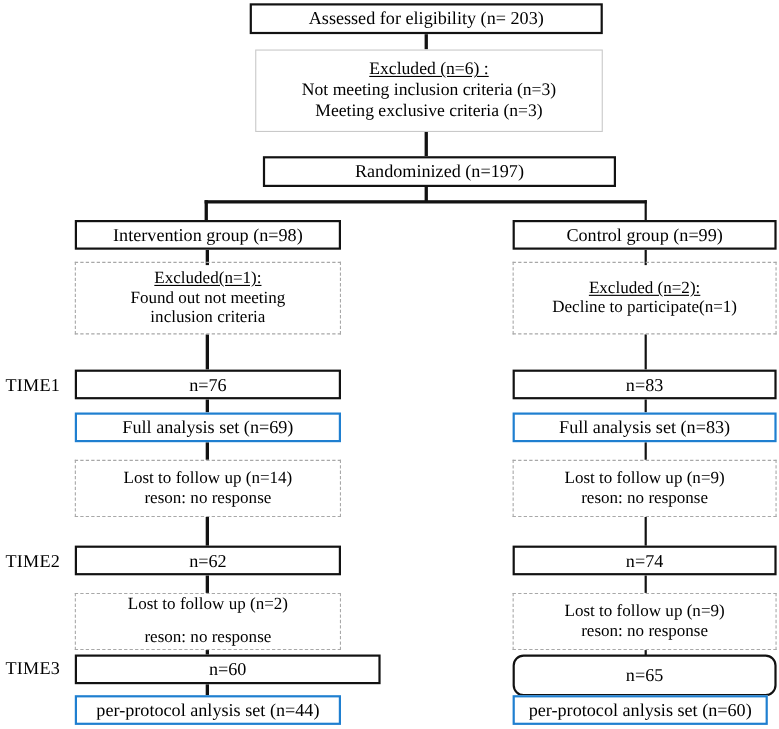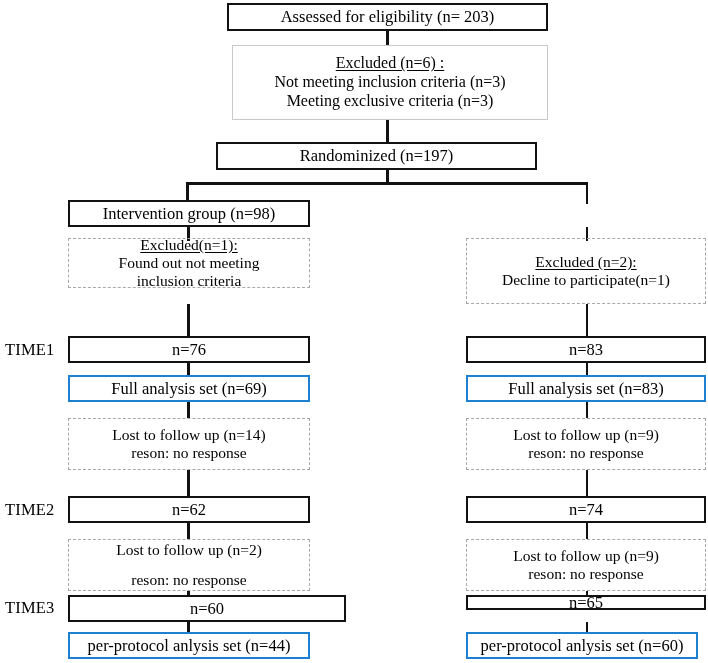--- a/index.html
+++ b/index.html
@@ -77,40 +77,40 @@
   <div class="line vline" style="left:386px; top:31px; height:14px;"></div>
 
   <div class="box box-thin" style="left:232px; top:45px; width:316px; height:75px;">
     <span class="txt f16 u">Excluded (n=6) :</span>
     <span class="txt f16">Not meeting  inclusion criteria (n=3)</span>
     <span class="txt f16">Meeting  exclusive criteria (n=3)</span>
   </div>
 
   <div class="line vline" style="left:386px; top:120px; height:22px;"></div>
 
-  <div class="box box-solid" style="left:216px; top:142px; width:321px; height:28px;">
+  <div class="box box-solid" style="left:239px; top:142px; width:321px; height:28px;">
     <span class="txt f17">Randominized (n=197)</span>
   </div>
 
   <div class="line vline" style="left:386px; top:170px; height:14px;"></div>
   <div class="line hline" style="left:186px; top:182px; width:402px;"></div>
   <div class="line vline" style="left:186px; top:182px; height:22px;"></div>
   <div class="line vline" style="left:585.5px; top:182px; height:22px;"></div>
 
   <div class="time-label" style="left:5px; top:340px;">TIME1</div>
   <div class="time-label" style="left:5px; top:500px;">TIME2</div>
   <div class="time-label" style="left:5px; top:598px;">TIME3</div>
 
   <div class="box box-solid" style="left:68px; top:200px; width:242px; height:27px;">
     <span class="txt f17">Intervention group (n=98)</span>
   </div>
 
   <div class="line vline" style="left:187px; top:227px; height:14px;"></div>
 
-  <div class="box box-dashed" style="left:68px; top:238px; width:242px; height:50px;">
+  <div class="box box-dashed" style="left:68px; top:238px; width:242px; height:66px;">
     <span class="txt f155 u">Excluded(n=1):</span>
     <span class="txt f155">Found out not meeting</span>
     <span class="txt f155">inclusion criteria</span>
   </div>
 
   <div class="line vline" style="left:187px; top:304px; height:32px;"></div>
 
   <div class="box box-solid" style="left:68px; top:336px; width:242px; height:27px;">
     <span class="txt f17">n=76</span>
   </div>
@@ -146,20 +146,23 @@
   <div class="box box-solid" style="left:68px; top:595px; width:278px; height:27px;">
     <span class="txt f17">n=60</span>
   </div>
 
   <div class="line vline" style="left:187px; top:622px; height:11px;"></div>
 
   <div class="box box-blue" style="left:68px; top:632px; width:242px; height:27px;">
     <span class="txt f17">per-protocol anlysis set  (n=44)</span>
   </div>
 
+  <div class="box box-solid" style="left:466px; top:200px; width:240px; height:27px;">
+    <span class="txt f17">Control group  (n=99)</span>
+  </div>
 
   <div class="line vline" style="left:585.5px; top:227px; height:14px;"></div>
 
   <div class="box box-dashed" style="left:466px; top:238px; width:240px; height:66px;">
     <span class="txt f155 u">Excluded (n=2):</span>
     <span class="txt f155">Decline to participate(n=1)</span>
   </div>
 
   <div class="line vline" style="left:585.5px; top:304px; height:32px;"></div>
 
@@ -188,21 +191,21 @@
 
   <div class="line vline" style="left:585.5px; top:523px; height:16px;"></div>
 
   <div class="box box-dashed" style="left:466px; top:539px; width:240px; height:52px;">
     <span class="txt f155">Lost to follow up (n=9)</span>
     <span class="txt f155">reson: no response</span>
   </div>
 
   <div class="line vline" style="left:585.5px; top:591px; height:6px;"></div>
 
-  <div class="box box-solid" style="left:466px; top:595px; width:240px; height:15px;">
+  <div class="box box-solid" style="left:466px; top:595px; width:240px; height:38px;border-radius:10px;">
     <span class="txt f17">n=65</span>
   </div>
 
   <div class="line vline" style="left:585.5px; top:622px; height:11px;"></div>
 
   <div class="box box-blue" style="left:466px; top:632px; width:232px; height:27px;">
     <span class="txt f17">per-protocol anlysis set  (n=60)</span>
   </div>
 
 </div>

